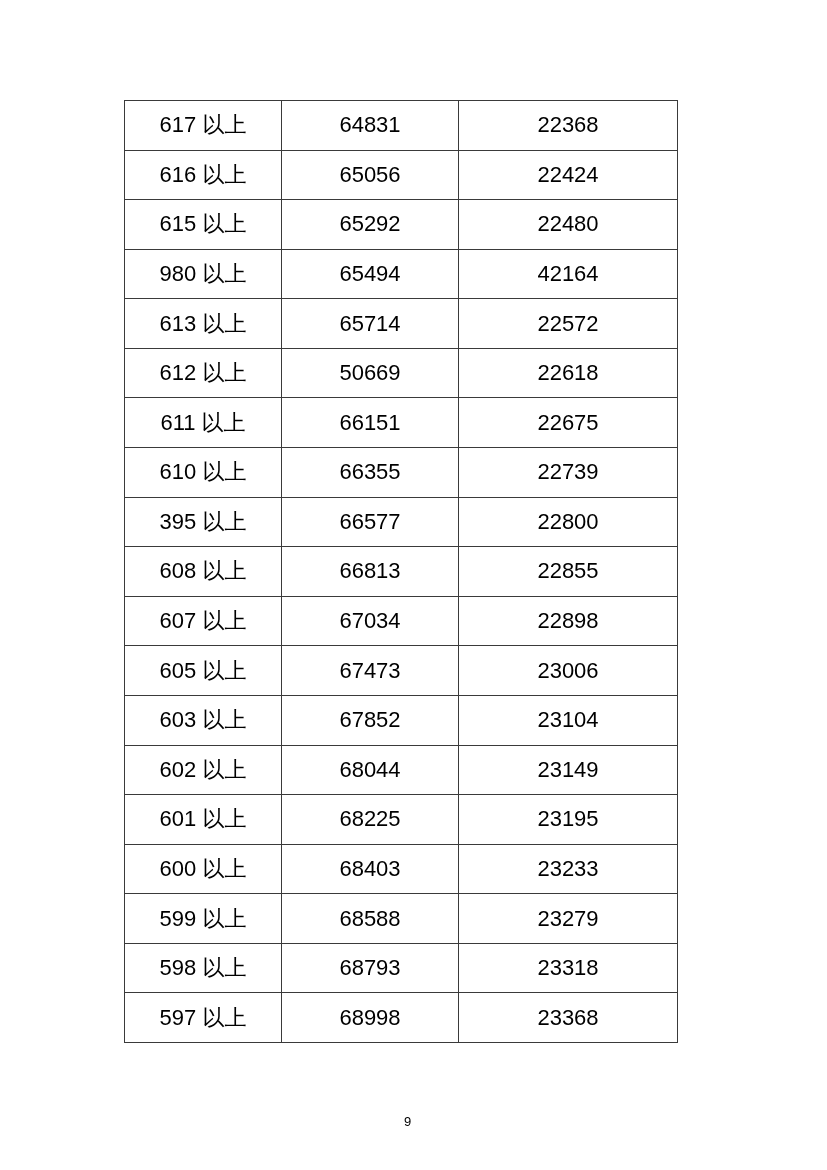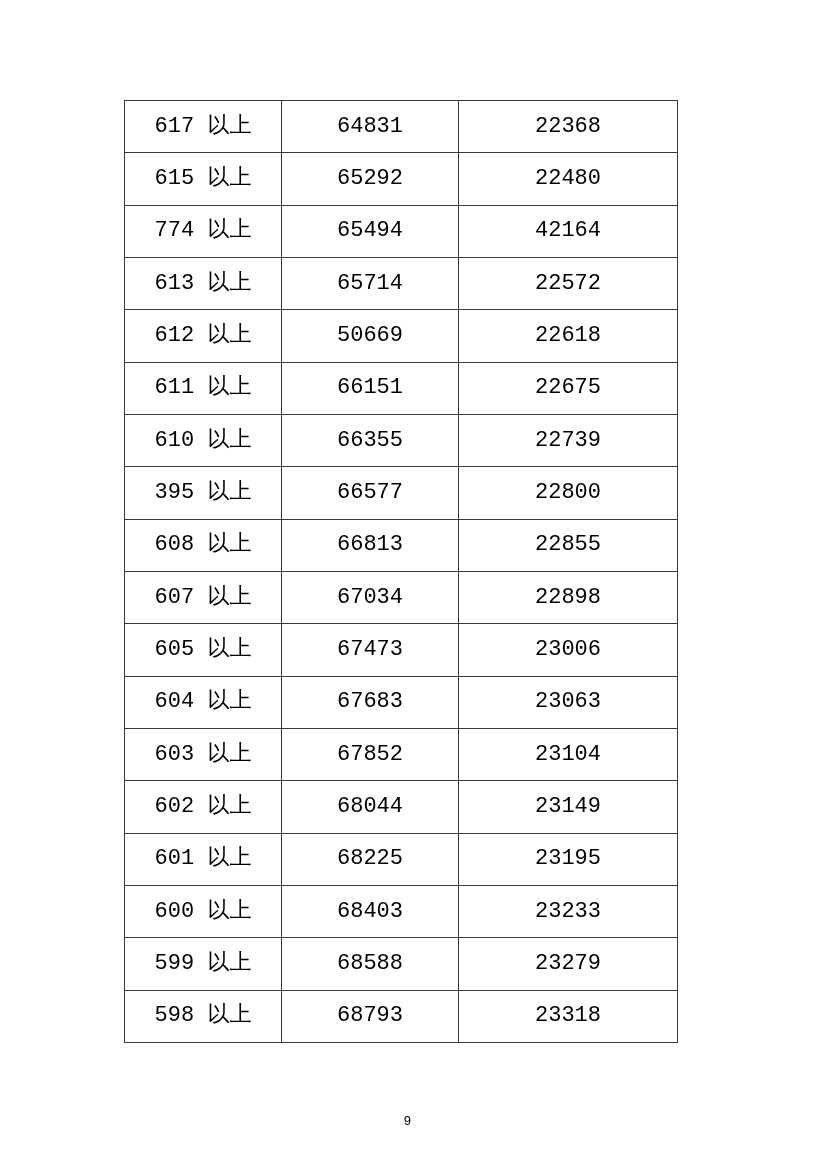--- a/index.html
+++ b/index.html
@@ -6,21 +6,21 @@
     margin: 0;
     padding: 0;
     background: #ffffff;
   }
   .page {
     position: relative;
     width: 815px;
     height: 1170px;
     background: #ffffff;
     overflow: hidden;
-    font-family: Liberation Mono, monospace;
+    font-family: Liberation Sans, sans-serif;
     color: #000000;
   }
   table.score-table {
     position: absolute;
     left: 124px;
     top: 100px;
     width: 553px;
     height: 943px;
     border-collapse: collapse;
     table-layout: fixed;
@@ -59,26 +59,31 @@
       <col class="col-cum">
       <col class="col-count">
     </colgroup>
     <tbody id="score-table-body">
         <tr>
           <td>617 以上</td>
           <td>64831</td>
           <td>22368</td>
         </tr>
         <tr>
+          <td>616 以上</td>
+          <td>65056</td>
+          <td>22424</td>
+        </tr>
+        <tr>
           <td>615 以上</td>
           <td>65292</td>
           <td>22480</td>
         </tr>
         <tr>
-          <td>774 以上</td>
+          <td>980 以上</td>
           <td>65494</td>
           <td>42164</td>
         </tr>
         <tr>
           <td>613 以上</td>
           <td>65714</td>
           <td>22572</td>
         </tr>
         <tr>
           <td>612 以上</td>
@@ -109,25 +114,20 @@
           <td>607 以上</td>
           <td>67034</td>
           <td>22898</td>
         </tr>
         <tr>
           <td>605 以上</td>
           <td>67473</td>
           <td>23006</td>
         </tr>
         <tr>
-          <td>604 以上</td>
-          <td>67683</td>
-          <td>23063</td>
-        </tr>
-        <tr>
           <td>603 以上</td>
           <td>67852</td>
           <td>23104</td>
         </tr>
         <tr>
           <td>602 以上</td>
           <td>68044</td>
           <td>23149</td>
         </tr>
         <tr>
@@ -143,18 +143,23 @@
         <tr>
           <td>599 以上</td>
           <td>68588</td>
           <td>23279</td>
         </tr>
         <tr>
           <td>598 以上</td>
           <td>68793</td>
           <td>23318</td>
         </tr>
+        <tr>
+          <td>597 以上</td>
+          <td>68998</td>
+          <td>23368</td>
+        </tr>
       </tbody>
   </table>
 
   <div class="page-number">9</div>
 
 </div>
 
 </body></html>

